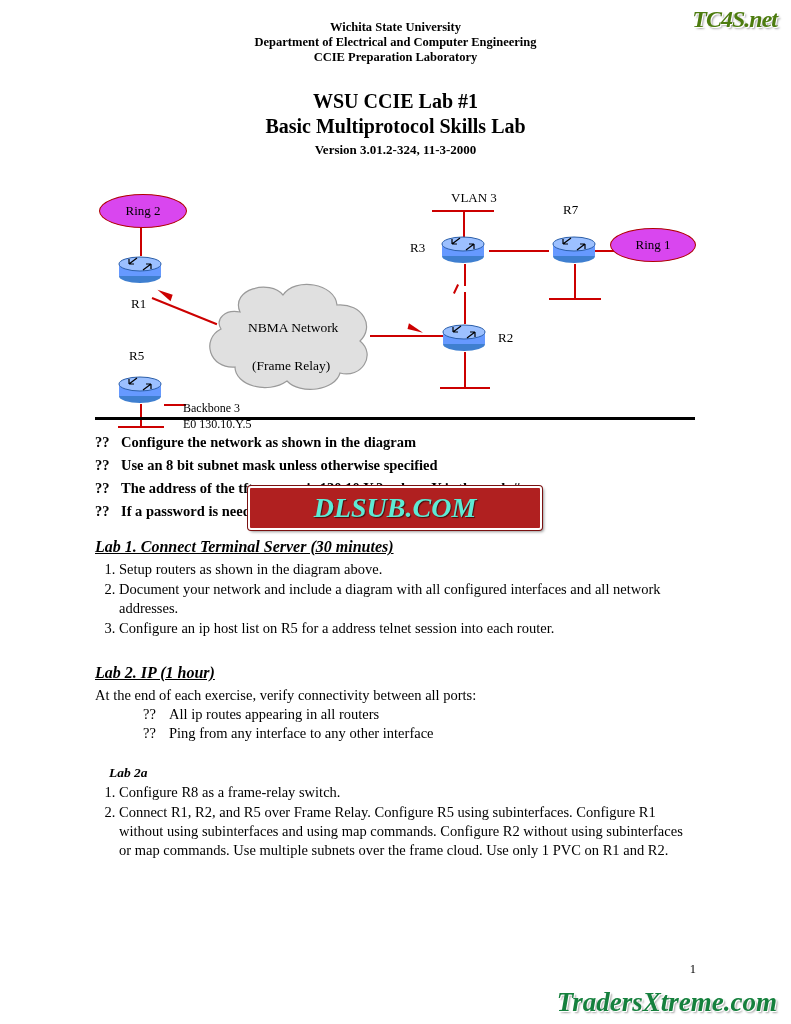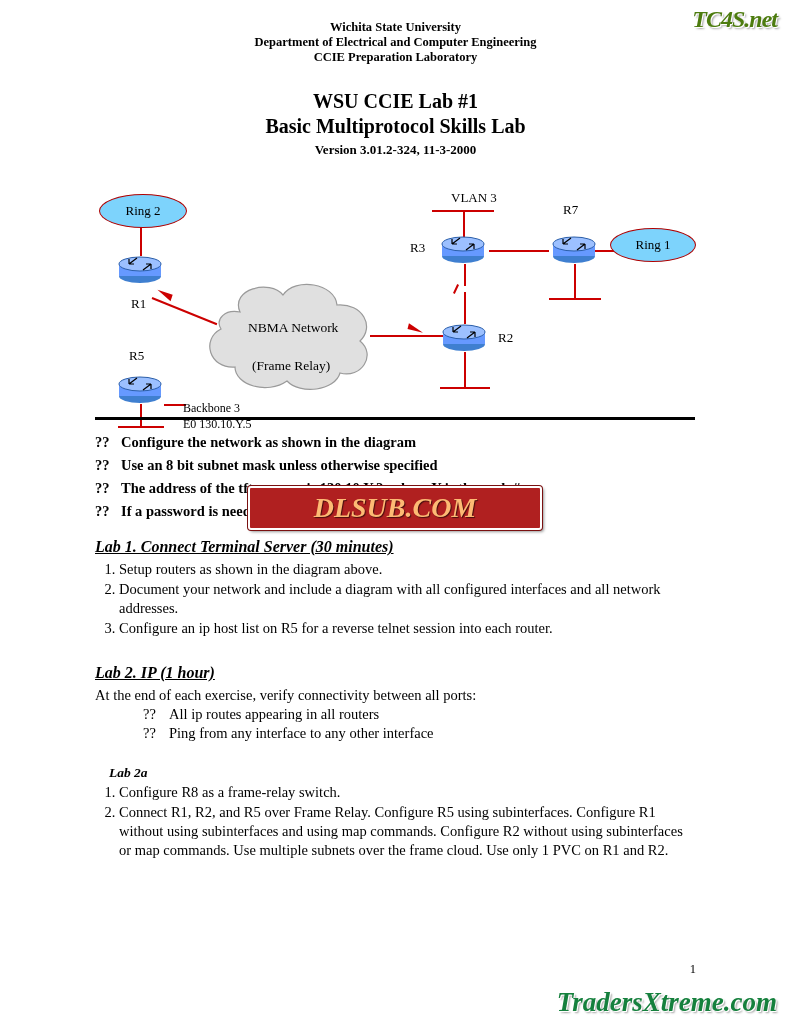--- a/index.html
+++ b/index.html
@@ -24,21 +24,21 @@
     width:290px;height:40px;
     background:#b02020;
     border:2px solid #ffffff;
     border-radius:3px;
     box-shadow:0 0 0 1px #7a1010, 2px 2px 3px rgba(0,0,0,.4);
     display:flex;align-items:center;justify-content:center;
   }
   .wm-dlsub span{
     font-family:"Liberation Serif", serif;
     font-size:28px;font-weight:bold;font-style:italic;
-    color:#fdba74;
+    color:#5eead4;
     text-shadow:1px 1px 1px rgba(0,0,0,.6);
     letter-spacing:0px;
   }
   .wm-traders{
     position:absolute;bottom:6px;right:14px;
     font-family:"Liberation Serif", serif;
     font-size:27px;font-weight:bold;font-style:italic;
     color:#15803d;
     text-shadow:1px 1px 0 #ffffff, 2px 2px 2px rgba(0,0,0,.35);
   }
@@ -60,21 +60,21 @@
   }
   
   .diagram{position:relative;width:791px;height:260px;margin-top:14px;}
   .lbl{
     position:absolute;font-size:13px;font-family:"Liberation Serif", serif;
     color:#000;white-space:nowrap;
   }
   .rtr{position:absolute;width:46px;height:30px;}
   .oval{
     position:absolute;
-    background:#7dd3fc;border:1.5px solid #b00000;border-radius:50%;
+    background:#d946ef;border:1.5px solid #b00000;border-radius:50%;
     display:flex;align-items:center;justify-content:center;
     font-size:13px;color:#000;
   }
   .hline{position:absolute;background:#cc0000;height:2px;}
   .vline{position:absolute;background:#cc0000;width:2px;}
   .rule{
     position:absolute;left:95px;top:245px;width:600px;height:3px;background:#000;
   }
   
   .content{padding:0 95px 0 95px;}
@@ -234,21 +234,21 @@
     </div>
     <div class="bullet">
       <span class="qq">??</span>
       <span>If a password is needed, use cisco for the password</span>
     </div>
 
     <div class="sec-head">Lab 1.  Connect Terminal Server (30 minutes)</div>
     <ol class="num">
       <li>Setup routers as shown in the diagram above.</li>
       <li>Document your network and include a diagram with all configured interfaces and all network addresses.</li>
-      <li>Configure an ip host list on R5 for a reverse telnet session into each router.</li>
+      <li>Configure an ip host list on R5 for a address telnet session into each router.</li>
     </ol>
 
     <div class="sec-head" style="margin-top:26px;">Lab 2.  IP (1 hour)</div>
     <div class="plain">At the end of each exercise, verify connectivity between all ports:</div>
     <div class="indent-bullet">
       <span class="qq">??</span>
       <span>All ip routes appearing in all routers</span>
     </div>
     <div class="indent-bullet">
       <span class="qq">??</span>

